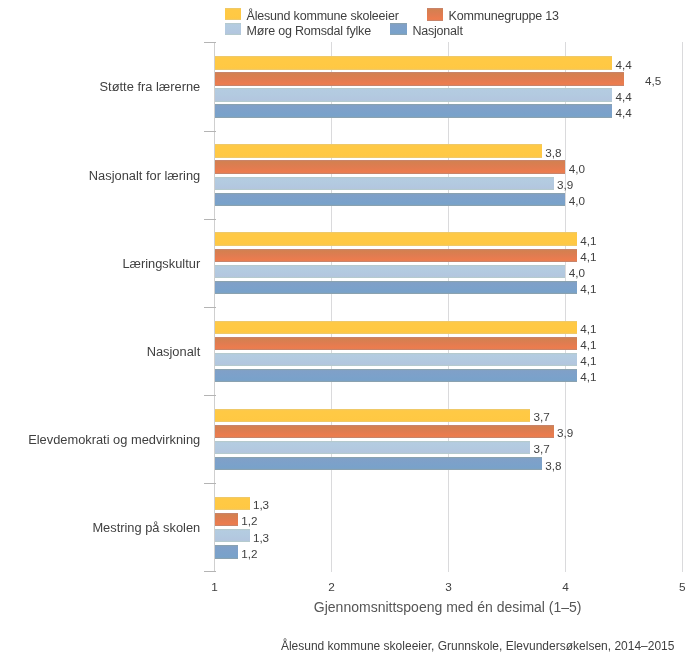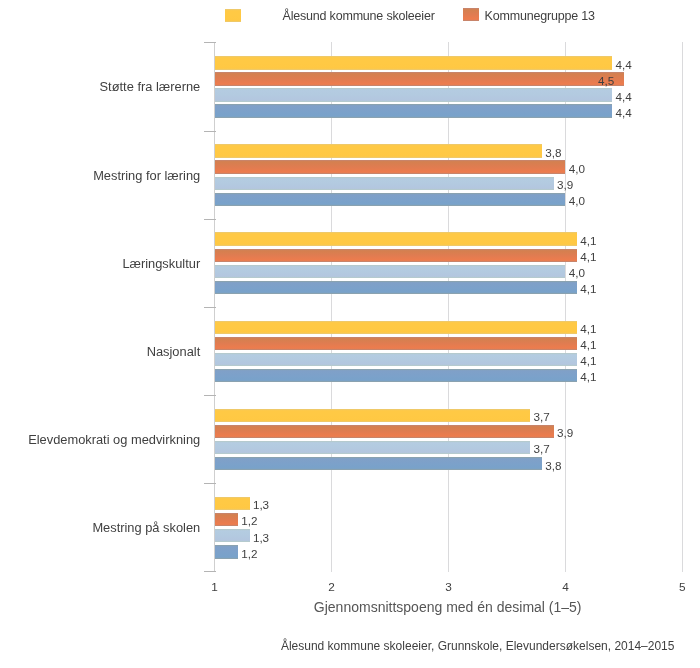--- a/index.html
+++ b/index.html
@@ -22,42 +22,52 @@
   .xtitle{position:absolute;font-size:14px;color:#565656;text-align:center;white-space:nowrap;}
   .source{position:absolute;font-size:12px;color:#3f3f3f;text-align:center;white-space:nowrap;}
   .ctick{position:absolute;left:203.6px;width:12px;height:1.2px;background:#b4b4b4;}
 </style>
 </head>
 <body>
 
 <div id="chart">
   <div class="legend" id="legend">
       <div class="legend-row">
-        <div class="legend-item" style="display: flex; align-items: flex-end; gap: 36px;">
+        <div class="legend-item" style="display: flex; align-items: flex-start;">
           <span class="sw" style="background: linear-gradient(rgb(239, 201, 104) 0px, rgb(239, 201, 104) 1px, rgb(255, 201, 69) 1.6px, rgb(255, 201, 68) 50%, rgb(255, 200, 67) calc(100% - 1.6px), rgb(239, 201, 104) calc(100% - 1px), rgb(239, 201, 104) 100%);"></span>
           <span class="lg-label">Ålesund kommune skoleeier</span>
         </div>
         <div class="legend-item" style="display: flex; align-items: center; margin-left: 28px;">
           <span class="sw" style="background: linear-gradient(rgb(200, 132, 106) 0px, rgb(200, 132, 106) 1px, rgb(212, 128, 79) 1.6px, rgb(224, 124, 81) 50%, rgb(238, 124, 77) calc(100% - 1.6px), rgb(200, 132, 106) calc(100% - 1px), rgb(200, 132, 106) 100%);"></span>
           <span class="lg-label">Kommunegruppe 13</span>
+        </div>
+      </div>
+      <div class="legend-row">
+        <div class="legend-item" style="display: flex; align-items: center;">
+          <span class="sw" style="background: linear-gradient(rgb(181, 202, 206) 0px, rgb(181, 202, 206) 1px, rgb(180, 204, 225) 1.6px, rgb(179, 202, 224) 50%, rgb(179, 198, 223) calc(100% - 1.6px), rgb(181, 202, 206) calc(100% - 1px), rgb(181, 202, 206) 100%);"></span>
+          <span class="lg-label">Møre og Romsdal fylke</span>
+        </div>
+        <div class="legend-item" style="display: flex; align-items: center; margin-left: 19.5px;">
+          <span class="sw" style="background: linear-gradient(rgb(138, 162, 176) 0px, rgb(138, 162, 176) 1px, rgb(128, 160, 200) 1.6px, rgb(124, 161, 202) 50%, rgb(120, 162, 202) calc(100% - 1.6px), rgb(138, 162, 176) calc(100% - 1px), rgb(138, 162, 176) 100%);"></span>
+          <span class="lg-label">Nasjonalt</span>
         </div>
       </div>
     </div>
   <div class="axis-v"></div>
   <div id="grids">
       <div class="grid" style="left: 331.2px;"></div>
       <div class="grid" style="left: 448.2px;"></div>
       <div class="grid" style="left: 565.2px;"></div>
       <div class="grid" style="left: 682.2px;"></div>
     </div>
   <div id="bars">
       <div class="bar" style="left: 214.6px; top: 56.1917px; width: 397.63px; height: 13.35px; background: linear-gradient(rgb(239, 201, 104) 0px, rgb(239, 201, 104) 1px, rgb(255, 201, 69) 1.6px, rgb(255, 201, 68) 50%, rgb(255, 200, 67) calc(100% - 1.6px), rgb(239, 201, 104) calc(100% - 1px), rgb(239, 201, 104) 100%);"></div>
       <div class="val" style="left: 615.43px; top: 58.6667px;">4,4</div>
       <div class="bar" style="left: 214.6px; top: 72.2917px; width: 409.325px; height: 13.35px; background: linear-gradient(rgb(200, 132, 106) 0px, rgb(200, 132, 106) 1px, rgb(212, 128, 79) 1.6px, rgb(224, 124, 81) 50%, rgb(238, 124, 77) calc(100% - 1.6px), rgb(200, 132, 106) calc(100% - 1px), rgb(200, 132, 106) 100%);"></div>
-      <div class="val" style="left: 598px; top: 74.7667px;">4,5</div>
+      <div class="val" style="left: 645px; top: 74.7667px;">4,5</div>
       <div class="bar" style="left: 214.6px; top: 88.3917px; width: 397.63px; height: 13.35px; background: linear-gradient(rgb(181, 202, 206) 0px, rgb(181, 202, 206) 1px, rgb(180, 204, 225) 1.6px, rgb(179, 202, 224) 50%, rgb(179, 198, 223) calc(100% - 1.6px), rgb(181, 202, 206) calc(100% - 1px), rgb(181, 202, 206) 100%);"></div>
       <div class="val" style="left: 615.43px; top: 90.8667px;">4,4</div>
       <div class="bar" style="left: 214.6px; top: 104.492px; width: 397.63px; height: 13.35px; background: linear-gradient(rgb(138, 162, 176) 0px, rgb(138, 162, 176) 1px, rgb(128, 160, 200) 1.6px, rgb(124, 161, 202) 50%, rgb(120, 162, 202) calc(100% - 1.6px), rgb(138, 162, 176) calc(100% - 1px), rgb(138, 162, 176) 100%);"></div>
       <div class="val" style="left: 615.43px; top: 106.967px;">4,4</div>
       <div class="bar" style="left: 214.6px; top: 144.325px; width: 327.46px; height: 13.35px; background: linear-gradient(rgb(239, 201, 104) 0px, rgb(239, 201, 104) 1px, rgb(255, 201, 69) 1.6px, rgb(255, 201, 68) 50%, rgb(255, 200, 67) calc(100% - 1.6px), rgb(239, 201, 104) calc(100% - 1px), rgb(239, 201, 104) 100%);"></div>
       <div class="val" style="left: 545.26px; top: 146.8px;">3,8</div>
       <div class="bar" style="left: 214.6px; top: 160.425px; width: 350.85px; height: 13.35px; background: linear-gradient(rgb(200, 132, 106) 0px, rgb(200, 132, 106) 1px, rgb(212, 128, 79) 1.6px, rgb(224, 124, 81) 50%, rgb(238, 124, 77) calc(100% - 1.6px), rgb(200, 132, 106) calc(100% - 1px), rgb(200, 132, 106) 100%);"></div>
       <div class="val" style="left: 568.65px; top: 162.9px;">4,0</div>
       <div class="bar" style="left: 214.6px; top: 176.525px; width: 339.155px; height: 13.35px; background: linear-gradient(rgb(181, 202, 206) 0px, rgb(181, 202, 206) 1px, rgb(180, 204, 225) 1.6px, rgb(179, 202, 224) 50%, rgb(179, 198, 223) calc(100% - 1.6px), rgb(181, 202, 206) calc(100% - 1px), rgb(181, 202, 206) 100%);"></div>
       <div class="val" style="left: 556.955px; top: 179px;">3,9</div>
@@ -91,21 +101,21 @@
       <div class="val" style="left: 252.885px; top: 499.333px;">1,3</div>
       <div class="bar" style="left: 214.6px; top: 512.958px; width: 23.39px; height: 13.35px; background: linear-gradient(rgb(200, 132, 106) 0px, rgb(200, 132, 106) 1px, rgb(212, 128, 79) 1.6px, rgb(224, 124, 81) 50%, rgb(238, 124, 77) calc(100% - 1.6px), rgb(200, 132, 106) calc(100% - 1px), rgb(200, 132, 106) 100%);"></div>
       <div class="val" style="left: 241.19px; top: 515.433px;">1,2</div>
       <div class="bar" style="left: 214.6px; top: 529.058px; width: 35.085px; height: 13.35px; background: linear-gradient(rgb(181, 202, 206) 0px, rgb(181, 202, 206) 1px, rgb(180, 204, 225) 1.6px, rgb(179, 202, 224) 50%, rgb(179, 198, 223) calc(100% - 1.6px), rgb(181, 202, 206) calc(100% - 1px), rgb(181, 202, 206) 100%);"></div>
       <div class="val" style="left: 252.885px; top: 531.533px;">1,3</div>
       <div class="bar" style="left: 214.6px; top: 545.158px; width: 23.39px; height: 13.35px; background: linear-gradient(rgb(138, 162, 176) 0px, rgb(138, 162, 176) 1px, rgb(128, 160, 200) 1.6px, rgb(124, 161, 202) 50%, rgb(120, 162, 202) calc(100% - 1.6px), rgb(138, 162, 176) calc(100% - 1px), rgb(138, 162, 176) 100%);"></div>
       <div class="val" style="left: 241.19px; top: 547.633px;">1,2</div>
     </div>
   <div id="cats">
       <div class="catlabel" style="top: 80.4667px; right: 499.8px;">Støtte fra lærerne</div>
-      <div class="catlabel" style="top: 168.6px; right: 499.8px;">Mestring for læring</div>
+      <div class="catlabel" style="top: 168.6px; right: 499.8px;">Nasjonalt for læring</div>
       <div class="catlabel" style="top: 256.733px; right: 499.8px;">Læringskultur</div>
       <div class="catlabel" style="top: 344.867px; right: 499.8px;">Nasjonalt</div>
       <div class="catlabel" style="top: 433px; right: 499.8px;">Elevdemokrati og medvirkning</div>
       <div class="catlabel" style="top: 521.133px; right: 499.8px;">Mestring på skolen</div>
       <div class="ctick" style="top: 41.8px;"></div>
       <div class="ctick" style="top: 130.8px;"></div>
       <div class="ctick" style="top: 218.8px;"></div>
       <div class="ctick" style="top: 306.8px;"></div>
       <div class="ctick" style="top: 394.8px;"></div>
       <div class="ctick" style="top: 482.8px;"></div>

